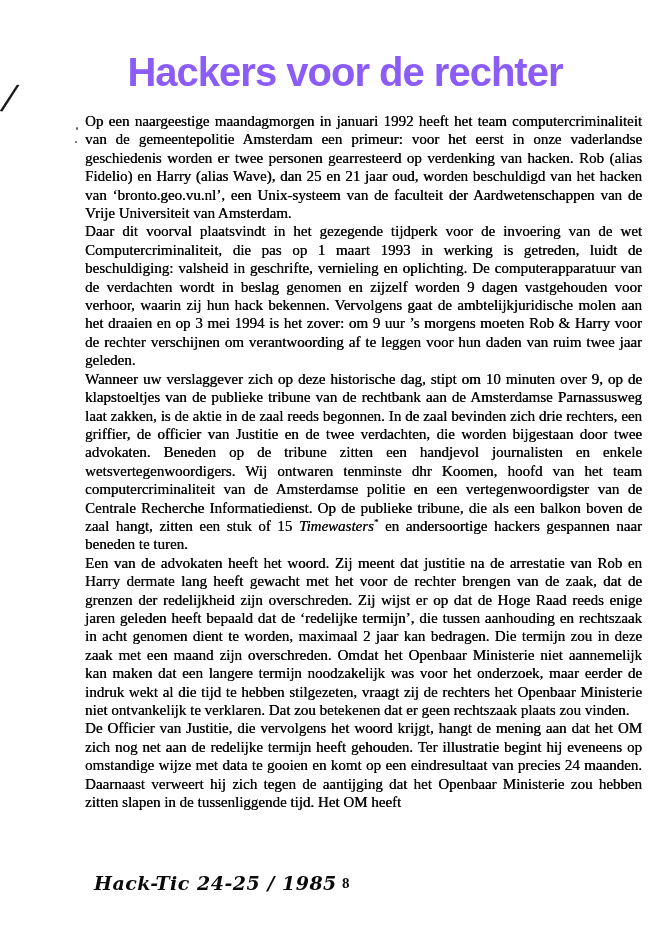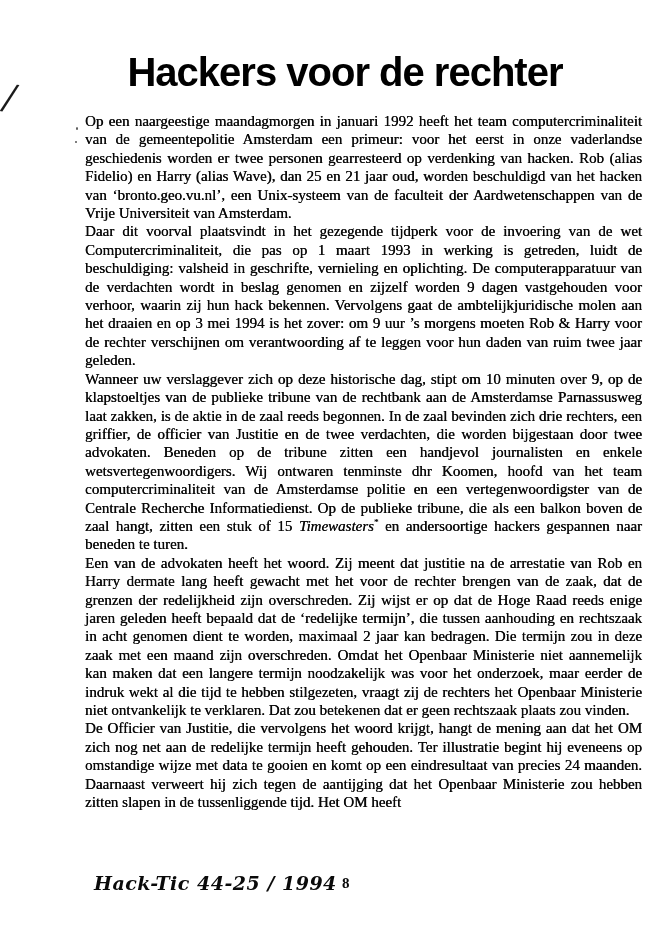--- a/index.html
+++ b/index.html
@@ -20,21 +20,21 @@
     position: absolute;
     top: 50px;
     left: 85px;
     width: 520px;
     margin: 0;
     text-align: center;
     font-family: "Liberation Sans", sans-serif;
     font-weight: bold;
     font-size: 40px;
     letter-spacing: -1px;
-    color: #000000;
+    color: #8b5cf6;
     white-space: nowrap;
   }
   .article-body {
     position: absolute;
     top: 112px;
     left: 85px;
     width: 557px;
     font-size: 15px;
     line-height: 18.4px;
     text-align: justify;
@@ -104,17 +104,17 @@
   <h1 class="article-title">Hackers voor de rechter</h1>
 
   <div class="article-body">
       <p><span>Op een naargeestige maandagmorgen in januari 1992 heeft het team computercriminaliteit van de gemeentepolitie Amsterdam een primeur: voor het eerst in onze vaderlandse geschiedenis worden er twee personen gearresteerd op verdenking van hacken. Rob (alias Fidelio) en Harry (alias Wave), dan 25 en 21 jaar oud, worden beschuldigd van het hacken van ‘bronto.geo.vu.nl’, een Unix-systeem van de faculteit der Aardwetenschappen van de Vrije Universiteit van Amsterdam.</span></p>
       <p><span>Daar dit voorval plaatsvindt in het gezegende tijdperk voor de invoering van de wet Computercriminaliteit, die pas op 1 maart 1993 in werking is getreden, luidt de beschuldiging: valsheid in geschrifte, vernieling en oplichting. De computerapparatuur van de verdachten wordt in beslag genomen en zijzelf worden 9 dagen vastgehouden voor verhoor, waarin zij hun hack bekennen. Vervolgens gaat de ambtelijkjuridische molen aan het draaien en op 3 mei 1994 is het zover: om 9 uur ’s morgens moeten Rob &amp; Harry voor de rechter verschijnen om verantwoording af te leggen voor hun daden van ruim twee jaar geleden.</span></p>
       <p><span>Wanneer uw verslaggever zich op deze historische dag, stipt om 10 minuten over 9, op de klapstoeltjes van de publieke tribune van de rechtbank aan de Amsterdamse Parnassusweg laat zakken, is de aktie in de zaal reeds begonnen. In de zaal bevinden zich drie rechters, een griffier, de officier van Justitie en de twee verdachten, die worden bijgestaan door twee advokaten. Beneden op de tribune zitten een handjevol journalisten en enkele wetsvertegenwoordigers. Wij ontwaren tenminste dhr Koomen, hoofd van het team computercriminaliteit van de Amsterdamse politie en een vertegenwoordigster van de Centrale Recherche Informatiedienst. Op de publieke tribune, die als een balkon boven de zaal hangt, zitten een stuk of 15 </span><em>Timewasters</em><sup>*</sup><span> en andersoortige hackers gespannen naar beneden te turen.</span></p>
       <p><span>Een van de advokaten heeft het woord. Zij meent dat justitie na de arrestatie van Rob en Harry dermate lang heeft gewacht met het voor de rechter brengen van de zaak, dat de grenzen der redelijkheid zijn overschreden. Zij wijst er op dat de Hoge Raad reeds enige jaren geleden heeft bepaald dat de ‘redelijke termijn’, die tussen aanhouding en rechtszaak in acht genomen dient te worden, maximaal 2 jaar kan bedragen. Die termijn zou in deze zaak met een maand zijn overschreden. Omdat het Openbaar Ministerie niet aannemelijk kan maken dat een langere termijn noodzakelijk was voor het onderzoek, maar eerder de indruk wekt al die tijd te hebben stilgezeten, vraagt zij de rechters het Openbaar Ministerie niet ontvankelijk te verklaren. Dat zou betekenen dat er geen rechtszaak plaats zou vinden.</span></p>
       <p><span>De Officier van Justitie, die vervolgens het woord krijgt, hangt de mening aan dat het OM zich nog net aan de redelijke termijn heeft gehouden. Ter illustratie begint hij eveneens op omstandige wijze met data te gooien en komt op een eindresultaat van precies 24 maanden. Daarnaast verweert hij zich tegen de aantijging dat het Openbaar Ministerie zou hebben zitten slapen in de tussenliggende tijd. Het OM heeft</span></p>
     </div>
 
-  <span class="footer-journal">Hack-Tic 44-25 / 1994</span>
+  <span class="footer-journal">Hack-Tic 24-25 / 1985</span>
 
   <span class="footer-pagenum">8</span>
 
 </div>
 
 </body></html>

